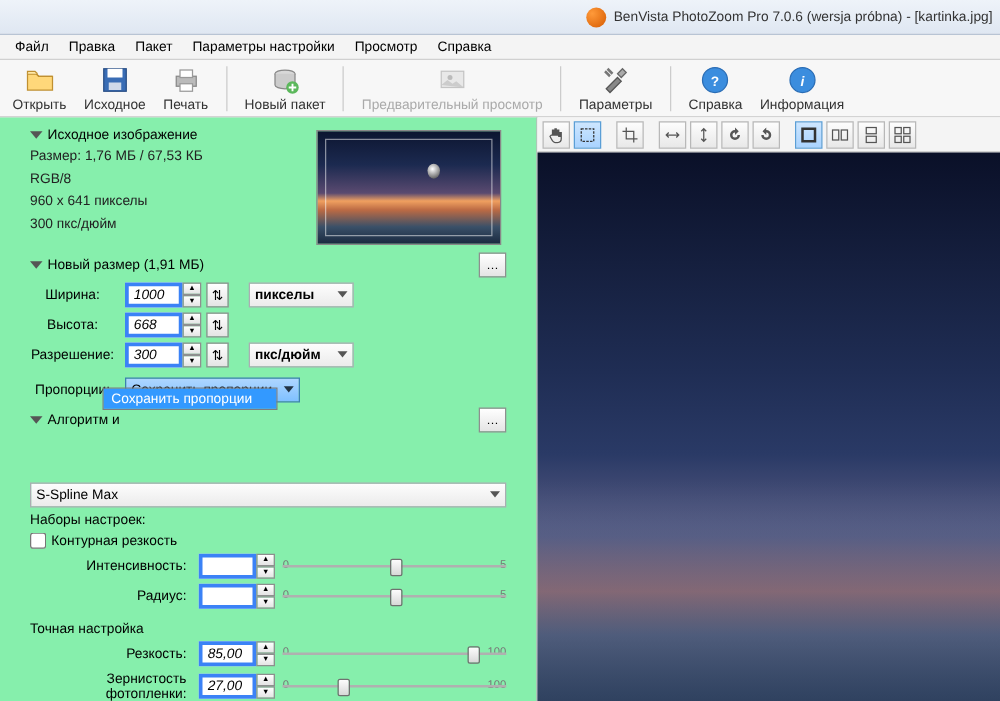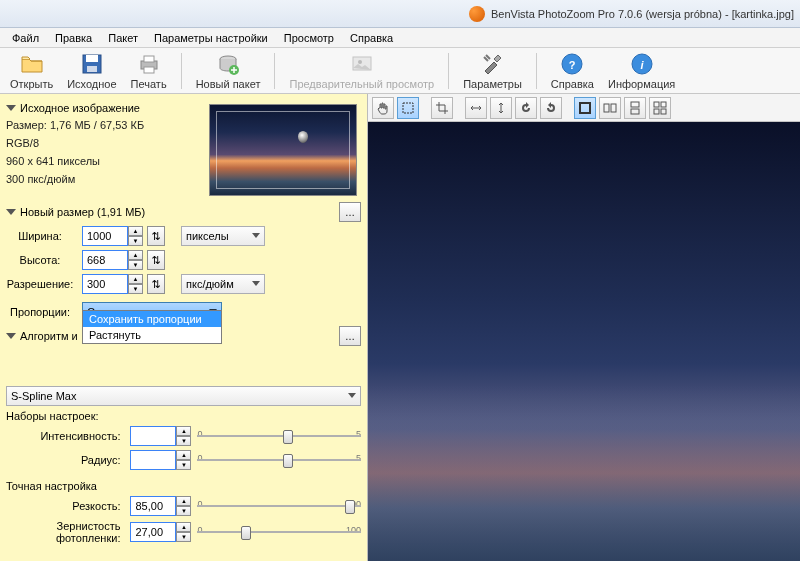--- a/index.html
+++ b/index.html
@@ -9,40 +9,40 @@
 .titlebar .title { color: #333; }
 .menubar { height: 20px; background: #f4f4f4; border-bottom: 1px solid #d0d0d0; display: flex; align-items: center; padding: 0 4px; gap: 0; }
 .menubar > div { padding: 2px 8px; cursor: default; }
 .toolbar { height: 46px; background: #f7f7f7; border-bottom: 1px solid #c7c7c7; display: flex; align-items: center; padding: 0 6px; gap: 6px; }
 .tbtn { display: flex; flex-direction: column; align-items: center; padding: 2px 4px 2px; cursor: default; }
 .tbtn .ic { width: 24px; height: 24px; margin-bottom: 2px; display: flex; align-items: center; justify-content: center; }
 .tbtn .lbl { font-size: 11px; color: #333; }
 .tbtn.disabled .lbl { color: #aaa; }
 .tsep { width: 1px; height: 36px; background: #ccc; margin: 0 4px; }
 .main { position: absolute; top: 94px; left: 0; right: 0; bottom: 0; display: flex; }
-.left { width: 368px; background: #fef9c3; border-right: 1px solid #bbb; padding: 4px 6px; overflow: hidden; }
+.left { width: 430px; background: #86efac; border-right: 1px solid #bbb; padding: 4px 24px; overflow: hidden; }
 .right { flex: 1; background: #fff; display: flex; flex-direction: column; }
 .section-head { display: flex; align-items: center; gap: 4px; margin: 4px 0 2px; }
 .tri { display: inline-block; width: 0; height: 0; border-left: 5px solid transparent; border-right: 5px solid transparent; border-top: 6px solid #555; }
 .info-block { position: relative; }
 .info-lines { line-height: 18px; color: #222; }
 .thumb { position: absolute; right: 4px; top: 2px; width: 148px; height: 92px; background: linear-gradient(to bottom, #0c1530 0%, #1c2a50 30%, #5a4a70 55%, #f0a060 62%, #bb6a44 70%, #3a5068 85%, #1a2a40 100%); border: 1px solid #888; }
 .thumb::after { content: ""; position: absolute; inset: 6px; border: 1px solid rgba(255,255,255,0.5); }
 .balloon { position: absolute; top: 26px; left: 88px; width: 10px; height: 12px; background: radial-gradient(circle at 40% 35%, #fff, #888 60%, #333); border-radius: 50% 50% 50% 50% / 45% 45% 55% 55%; }
 .row { display: flex; align-items: center; margin: 4px 0; gap: 4px; }
 .lblcol { width: 72px; text-align: center; padding-right: 4px; }
 .wlbl { width: 130px; text-align: right; padding-right: 4px; }
 .spin { display: flex; align-items: center; }
-.spin input { width: 46px; height: 20px; border: 1px solid #3b82f6; padding: 0 4px; background: #fff; }
+.spin input { width: 46px; height: 20px; border: 3px solid #3b82f6; padding: 0 4px; background: #fff; font-style: italic; }
 .spin .buds { display: flex; flex-direction: column; }
 .spin .buds button { width: 15px; height: 10px; border: 1px solid #8e8f8f; background: linear-gradient(#fff,#e4e4e4); font-size: 6px; line-height: 6px; padding: 0; }
 .link-btn { width: 18px; height: 20px; border: 1px solid #8e8f8f; background: linear-gradient(#fff,#e4e4e4); font-size: 11px; }
 .combo { height: 20px; border: 1px solid #abadb3; background: linear-gradient(#fdfdfd,#ebebeb); display: flex; align-items: center; padding: 0 4px; cursor: default; position: relative; }
 .combo .arr { position: absolute; right: 4px; top: 6px; width: 0; height: 0; border-left: 4px solid transparent; border-right: 4px solid transparent; border-top: 5px solid #555; }
-.combo.units { width: 84px; }
+.combo.units { width: 84px; font-weight: bold; }
 .combo.prop { width: 140px; background: linear-gradient(#aed6ff,#7fc0ff); border-color: #3c7fb1; }
 .dropdown { position: absolute; left: 82px; top: 310px; width: 140px; background: #fff; border: 1px solid #7d7d7d; z-index: 50; }
 .dropdown .opt { padding: 2px 6px; }
 .dropdown .opt.sel { background: #3399ff; color: #fff; }
 .sq-btn { width: 22px; height: 20px; border: 1px solid #8e8f8f; background: linear-gradient(#fff,#e4e4e4); font-size: 10px; }
 .algo-combo { flex: 1; margin-top: 36px; }
 .presets-combo { width: 260px; }
 .chk { display: flex; align-items: center; gap: 4px; margin: 4px 0; }
 .chk input { width: 13px; height: 13px; }
 .slider-row { display: flex; align-items: center; margin: 4px 0; gap: 6px; }
@@ -253,20 +253,24 @@
       <div class="combo algo-combo" style="width:414px">
           <span>S-Spline Max</span>
           <span class="arr"></span>
         </div>
     </div>
 
     <div class="row">
       <div style="padding-right:4px">Наборы настроек:</div>
     </div>
 
+    <div class="chk">
+      <input type="checkbox" style="">
+      <span>Контурная резкость</span>
+    </div>
 
     <div class="slider-row">
       <div class="wlbl">Интенсивность:</div>
       <div class="spin">
         <input value="" style="">
         <div class="buds">
             <button>▲</button>
             <button>▼</button>
           </div>
       </div>
@@ -398,14 +402,13 @@
             <rect x="8" y="8" width="5" height="5" fill="none" stroke="#555"></rect>
           </svg>
         </div>
     </div>
     <div class="preview"></div>
   </div>
 </div>
 
 <div class="dropdown">
   <div class="opt sel">Сохранить пропорции</div>
-  <div class="opt">Растянуть</div>
 </div>
 
 </body></html>

